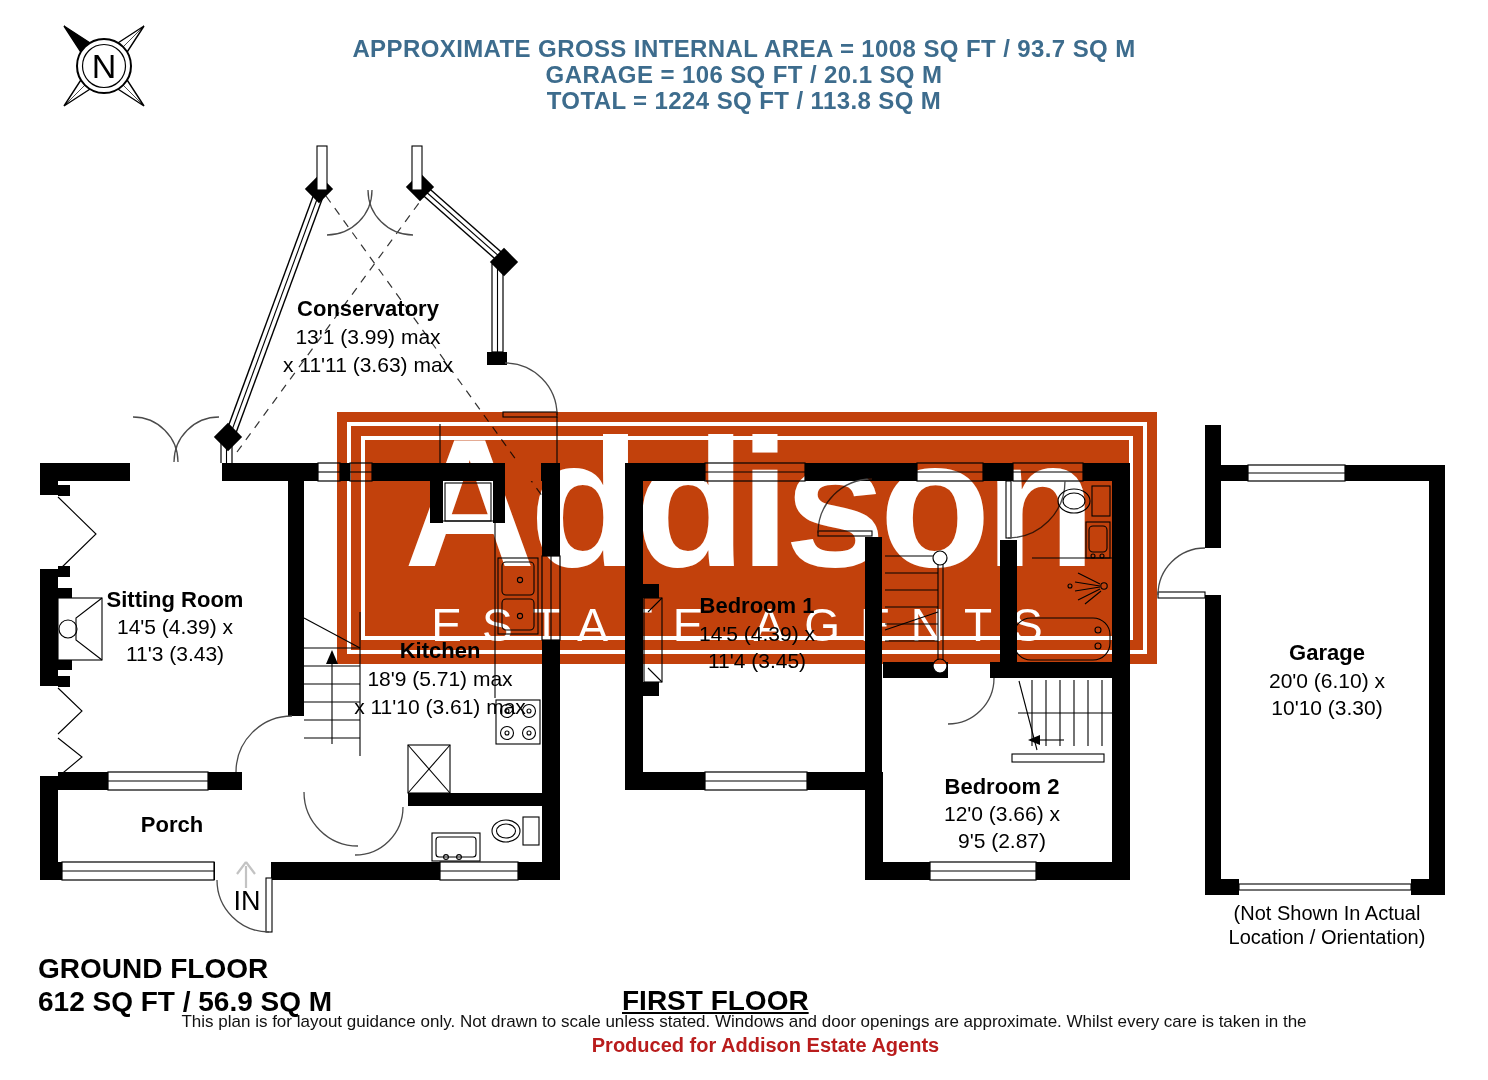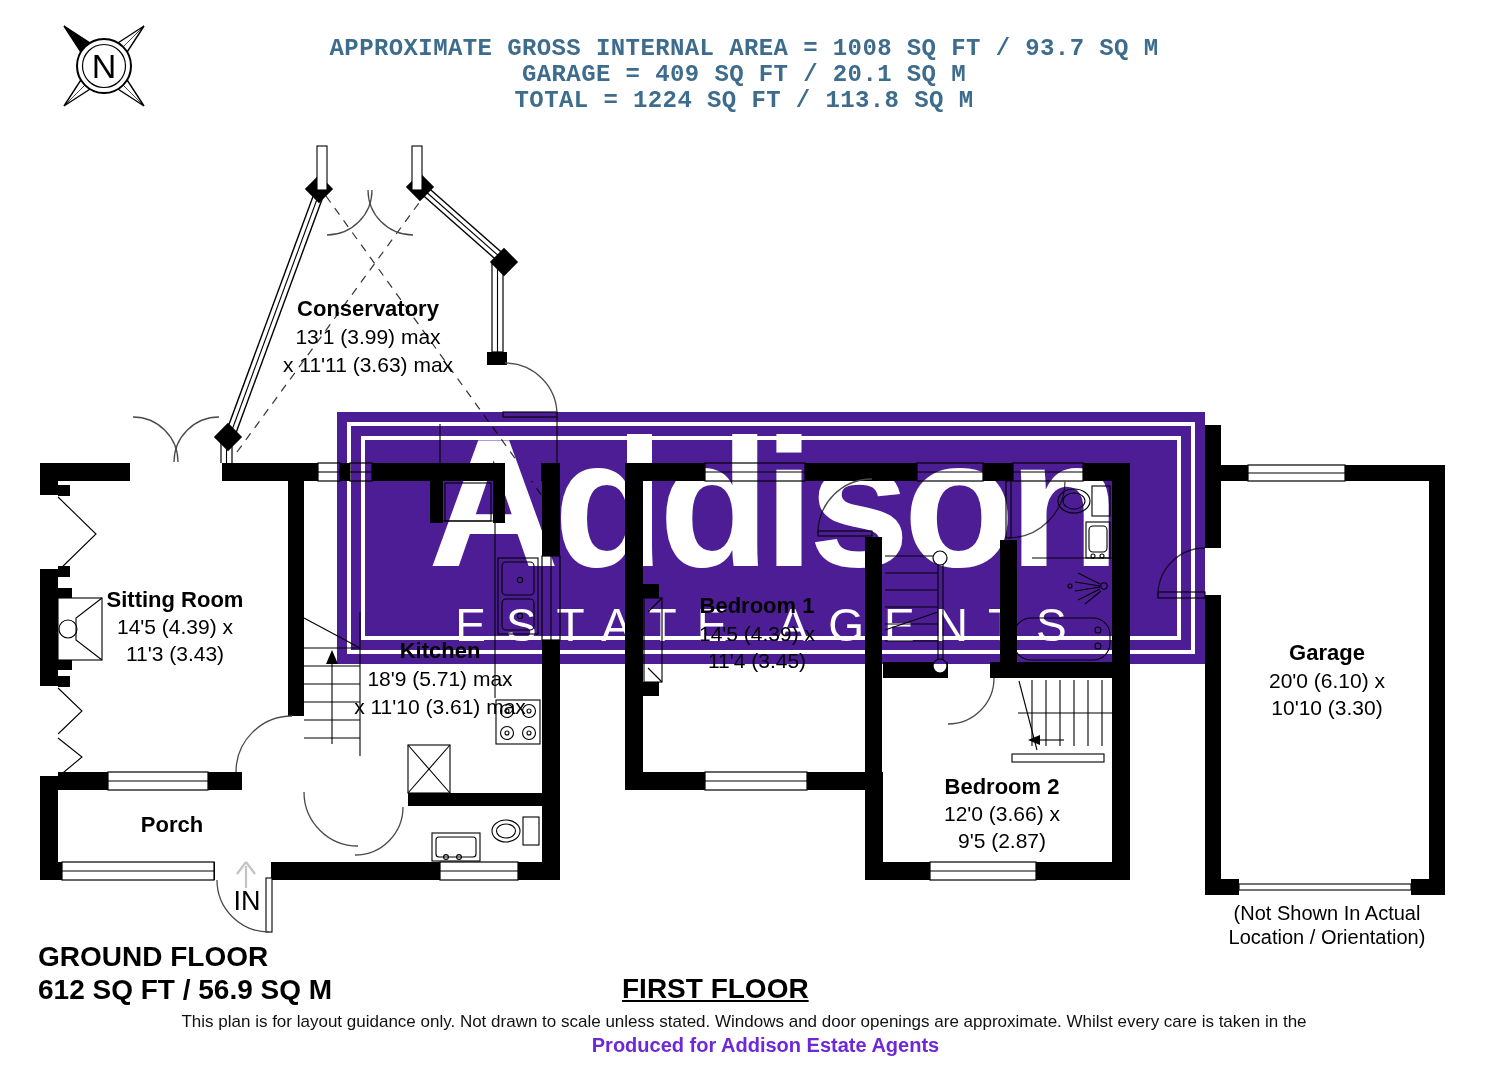--- a/index.html
+++ b/index.html
@@ -17,45 +17,45 @@
   .leaf{fill:#fff;stroke:#000;stroke-width:1.1;}
   .gray{fill:none;stroke:#c3c3c3;stroke-width:2.2;}
   text{text-anchor:middle;fill:#000;}
   .t-name{font:700 22px "Liberation Sans",sans-serif;}
   .t-dim{font:400 21px "Liberation Sans",sans-serif;}
   .t-note{font:400 20px "Liberation Sans",sans-serif;}
   .t-in{font:400 27px "Liberation Sans",sans-serif;}
   .t-n{font:400 34px "Liberation Sans",sans-serif;}
   
   .hdr{position:absolute;left:0;top:36px;width:100%;text-align:center;
-       color:#3d6c8d;font-weight:700;font-size:24px;line-height:26px;letter-spacing:.4px;font-family:Liberation Mono, monospace;}
-  .floor-title{position:absolute;font-weight:700;font-size:28px;line-height:33px;color:#000;}
+       color:#3d6c8d;font-weight:700;font-size:24px;line-height:26px;letter-spacing:.4px;}
+  .floor-title{position:absolute;font-weight:700;font-size:28px;line-height:33px;color:#000;margin-top:12px;}
   .ft-ground{left:38px;top:940px;}
   .ft-first{left:622px;top:972px;text-decoration:underline;}
   .footer{position:absolute;left:0;top:1010px;width:100%;text-align:center;
           font-size:17px;line-height:23px;color:#111;}
-  .footer .produced{color:#6d28d9;font-weight:700;font-size:20px;margin-top:1px;margin-left:43px;}
+  .footer .produced{color:#b91c1c;font-weight:700;font-size:20px;margin-top:1px;margin-left:43px;}
   
   .watermark{position:absolute;left:337px;top:412px;width:820px;height:252px;
-             background:#4c1d95;mix-blend-mode:multiply;padding-left:48px;}
+             background:#c2410c;mix-blend-mode:multiply;}
   .wm-b1{position:absolute;inset:10px;border:4px solid #fff;}
   .wm-b2{position:absolute;inset:10px;border:4px solid #fff;}
   .wm-text{position:absolute;inset:0;display:flex;flex-direction:column;
            align-items:center;justify-content:center;color:#fff;}
   .wm-name{font-size:182px;font-weight:700;line-height:150px;letter-spacing:-6px;margin-top:4px;}
   .wm-tag{font-size:46px;font-weight:400;letter-spacing:20px;margin-top:20px;white-space:nowrap;}
 </style>
 </head>
 <body>
 
 <div class="page">
 
   <div class="hdr">
     <div>APPROXIMATE GROSS INTERNAL AREA = 1008 SQ FT / 93.7 SQ M</div>
-    <div>GARAGE = 409 SQ FT / 20.1 SQ M</div>
+    <div>GARAGE = 106 SQ FT / 20.1 SQ M</div>
     <div>TOTAL = 1224 SQ FT / 113.8 SQ M</div>
   </div>
 
   <svg width="1488" height="1080" viewBox="0 0 1488 1080">
 
     <g transform="translate(104,66)">
       <polygon points="-40,-40 0,-14 40,-40 14,0 40,40 0,14 -40,40 -14,0" fill="#fff" stroke="#000" stroke-width="1.4"></polygon>
       <line x1="-40" y1="-40" x2="40" y2="40" stroke="#000" stroke-width="0.7"></line>
       <line x1="40" y1="-40" x2="-40" y2="40" stroke="#000" stroke-width="0.7"></line>
       <polygon points="-40,-40 0,-14 -14,0" fill="#000"></polygon>

